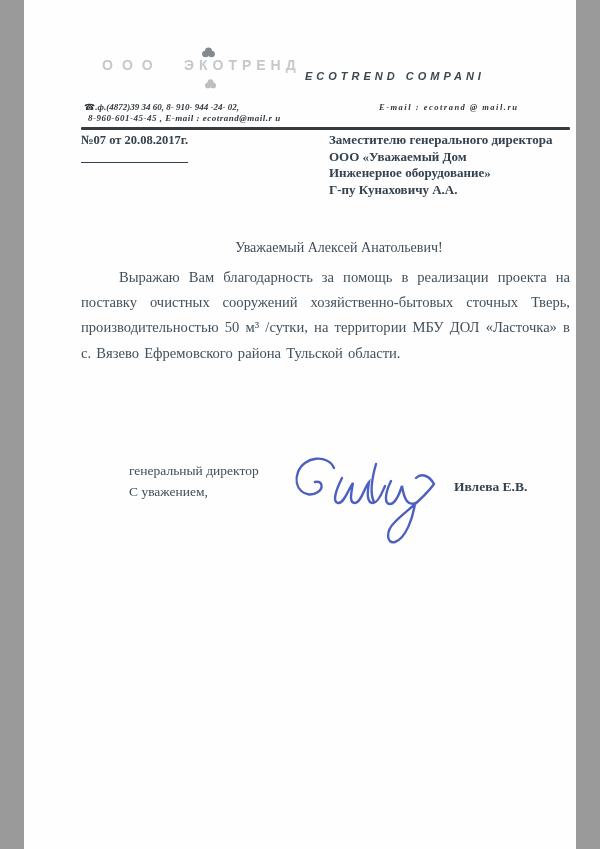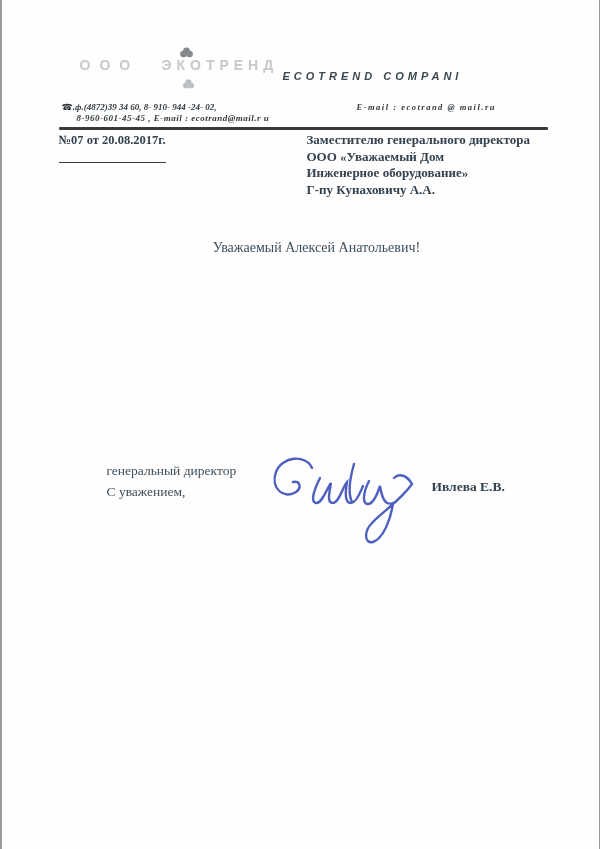--- a/index.html
+++ b/index.html
@@ -1,18 +1,18 @@
 <!DOCTYPE html>
 <html><head>
 <meta charset="utf-8">
 <style>
   html,body{margin:0;padding:0;background:#9a9a9a;}
   .page{
     position:relative;
-    width:597px;height:849px;
+    width:552px;height:849px;
     margin:0 auto;
     background:#fefefe;
     font-family:"Liberation Serif", serif;
     color:#3f4e5a;
     overflow:hidden;
   }
   
   .logo-ooo{
     position:absolute;left:78px;top:57px;
     font-family:"Liberation Sans", sans-serif;
@@ -36,21 +36,21 @@
     color:#3c4850;
   }
   .addr{
     position:absolute;left:60px;top:92px;width:488px;
     font-style:italic;font-weight:bold;
     font-size:8px;letter-spacing:0.2px;
     color:#31393f;white-space:nowrap;
   }
   .phone1{position:absolute;left:60px;top:102px;font-style:italic;font-weight:bold;font-size:9px;color:#31393f;white-space:nowrap;font-family:"Liberation Serif","DejaVu Sans",serif;}
   .email-right{position:absolute;left:355px;top:102px;font-style:italic;font-weight:bold;font-size:8.5px;letter-spacing:1.5px;color:#31393f;white-space:nowrap;}
-  .phone2{position:absolute;left:75px;top:113px;font-style:italic;font-weight:bold;font-size:9px;letter-spacing:0.5px;color:#31393f;white-space:nowrap;}
+  .phone2{position:absolute;left:64px;top:113px;font-style:italic;font-weight:bold;font-size:9px;letter-spacing:0.5px;color:#31393f;white-space:nowrap;}
   .divider{
     position:absolute;left:57px;top:127px;width:489px;height:3px;
     background:#363b40;border-radius:1px;
   }
   
   .ref{
     position:absolute;left:57px;top:133px;
     font-size:12.5px;font-weight:bold;color:#33424e;
     border-bottom:1.5px solid #33424e;padding-bottom:14px;
   }
@@ -117,20 +117,21 @@
   <div class="recipient">
     <div>Заместителю генерального директора</div>
     <div>ООО «Уважаемый Дом</div>
     <div>Инженерное оборудование»</div>
     <div>Г-пу Кунаховичу А.А.</div>
   </div>
 
   <div class="salutation">Уважаемый Алексей Анатольевич!</div>
 
   <div class="paragraphs">
+    <p>Выражаю Вам благодарность за помощь в реализации проекта на поставку очистных сооружений хозяйственно-бытовых сточных Тверь, производительностью 50 м³ /сутки, на территории МБУ ДОЛ «Ласточка» в с. Вязево Ефремовского района Тульской области.</p>
   </div>
 
   <div class="regards">
     <div>генеральный директор</div>
     <div>С уважением,</div>
   </div>
 
   <span class="signature-svg">
     <svg width="180" height="108" viewBox="0 0 180 108" fill="none">
       <g stroke="#4d60c0" stroke-width="2.4" stroke-linecap="round" fill="none">

